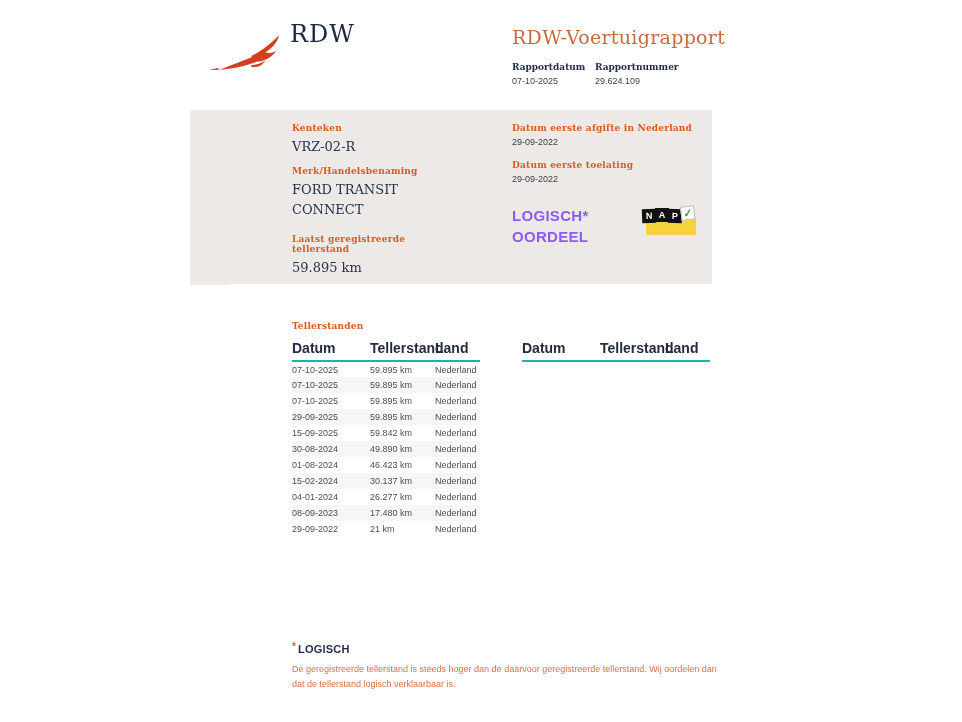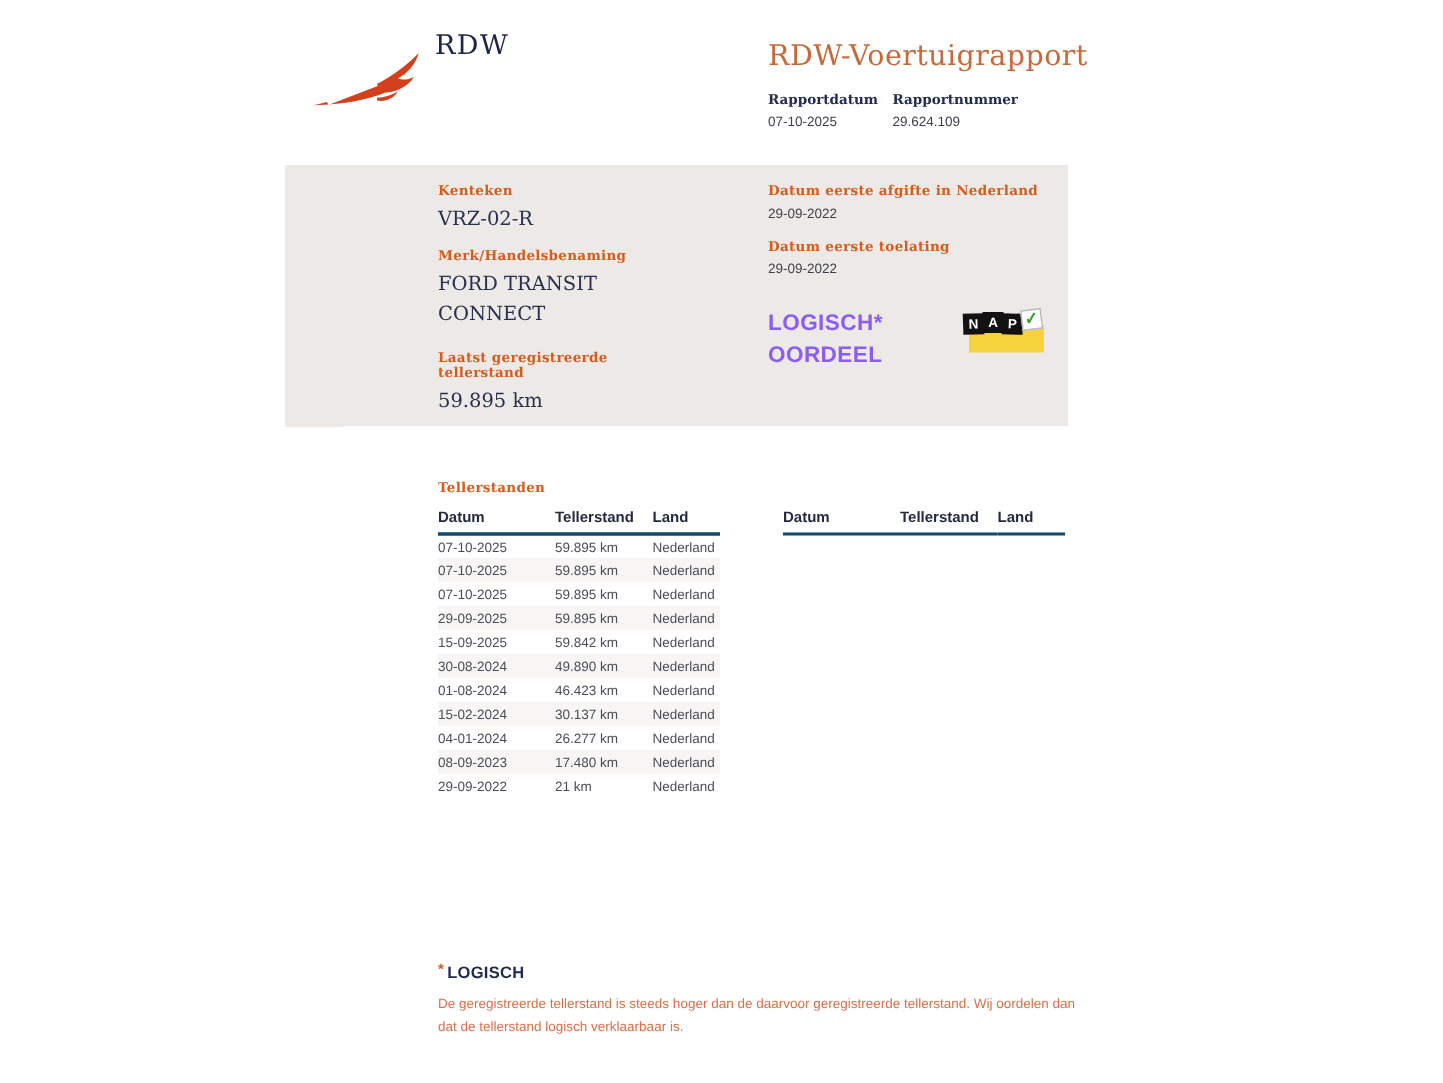--- a/index.html
+++ b/index.html
@@ -7,21 +7,21 @@
   .page {
     position:relative; width:962px; height:722px; background:#ffffff;
     font-family:"Liberation Sans", sans-serif; overflow:hidden;
   }
   .serif { font-family:"DejaVu Serif", serif; }
 
   
   .logo-wing { position:absolute; left:207px; top:31px; width:76px; height:44px; }
   .brand-text {
     position:absolute; left:290px; top:20px;
-    font-family:"DejaVu Serif", serif; font-size:18px; color:#1C2749; letter-spacing:1px;
+    font-family:"DejaVu Serif", serif; font-size:24px; color:#1C2749; letter-spacing:1px;
   }
   .report-head { position:absolute; left:512px; top:26px; }
   .report-title {
     font-family:"DejaVu Serif", serif; font-size:19px; color:#C8693B; font-weight:500;
     letter-spacing:.3px;
   }
   .report-meta { display:flex; margin-top:14px; }
   .meta-col { margin-right:10px; }
   .meta-col:first-child { width:73px; }
   .meta-label {
@@ -76,22 +76,22 @@
   .readings { position:absolute; left:292px; top:321px; }
   .section-label {
     font-family:"DejaVu Serif", serif; font-size:9px; font-weight:bold; color:#D85C1B;
     letter-spacing:.2px;
   }
   .tables-row { display:flex; margin-top:7px; }
   table { border-collapse:collapse; table-layout:fixed; }
   .table-left  { width:188px; margin-right:42px; }
   .table-right { width:186px; }
   th {
-    font-size:10px; font-weight:bold; color:#252A44; text-align:left;
-    padding:2px 0 4px 0; border-bottom:2px solid #0c4a6e;
+    font-size:14px; font-weight:bold; color:#252A44; text-align:left;
+    padding:2px 0 4px 0; border-bottom:2px solid #14b8a6;
   }
   th.col-stand, th.col-land, td.col-stand, td.col-land { }
   col.c-datum { width:78px; } col.c-stand { width:65px; } col.c-land { width:45px; }
   td { font-size:9px; color:#4C4D58; height:16px; padding:0; vertical-align:middle; }
   tbody tr:nth-child(even) td { background:#F7F6F4; }
 
   
   .footnote { position:absolute; left:292px; top:641px; width:452px; }
   .footnote-heading {
     font-size:11px; font-weight:bold; color:#1F2A50; letter-spacing:.2px;

